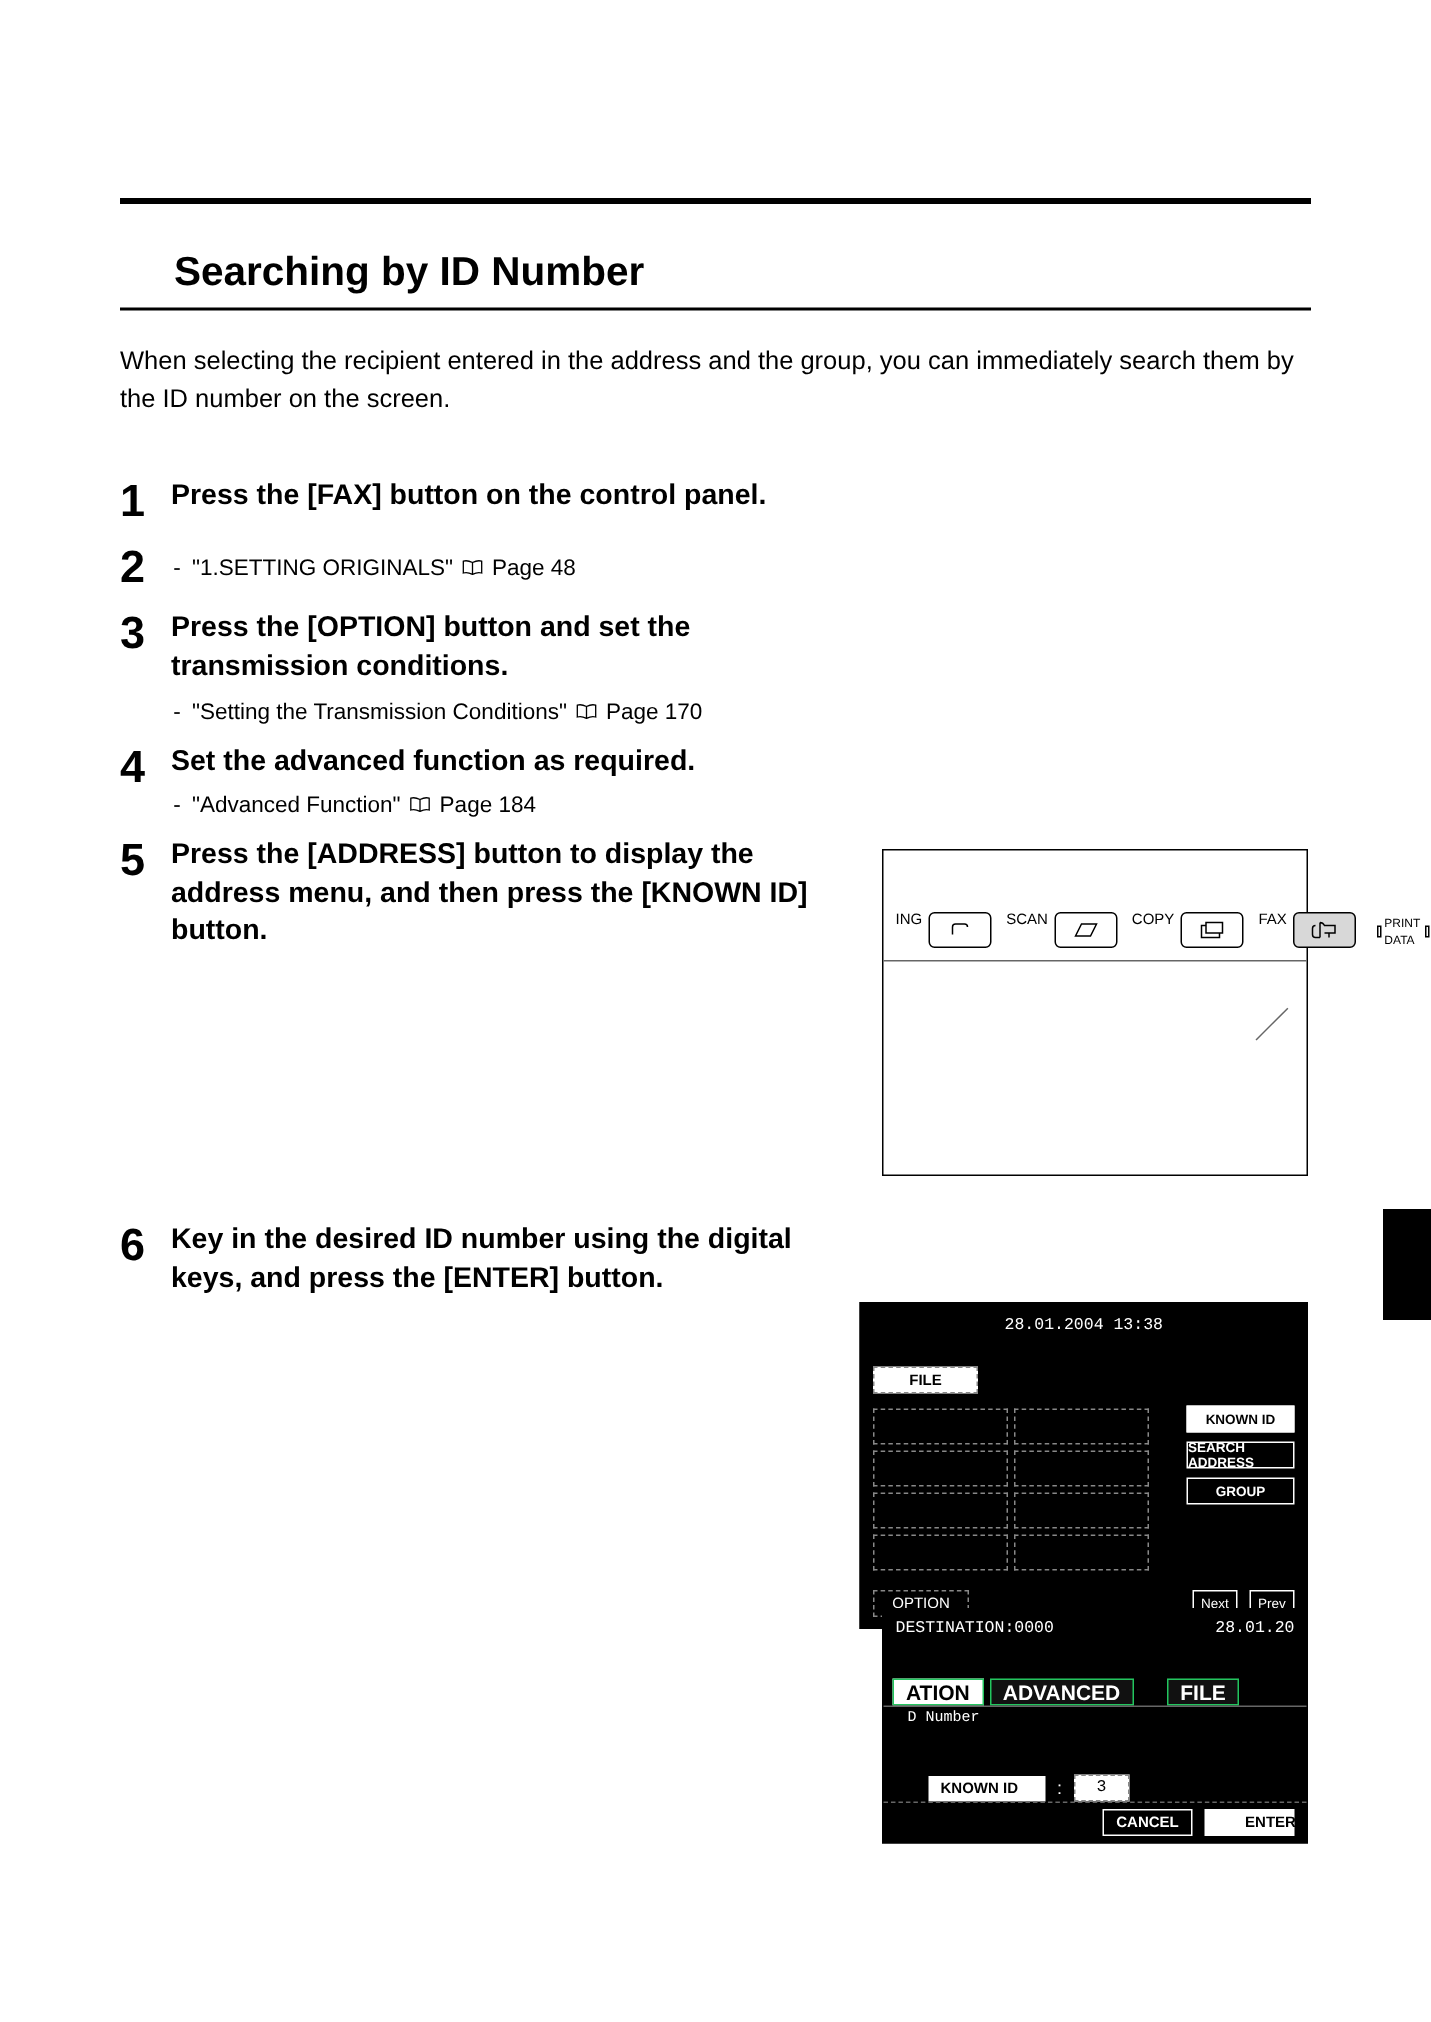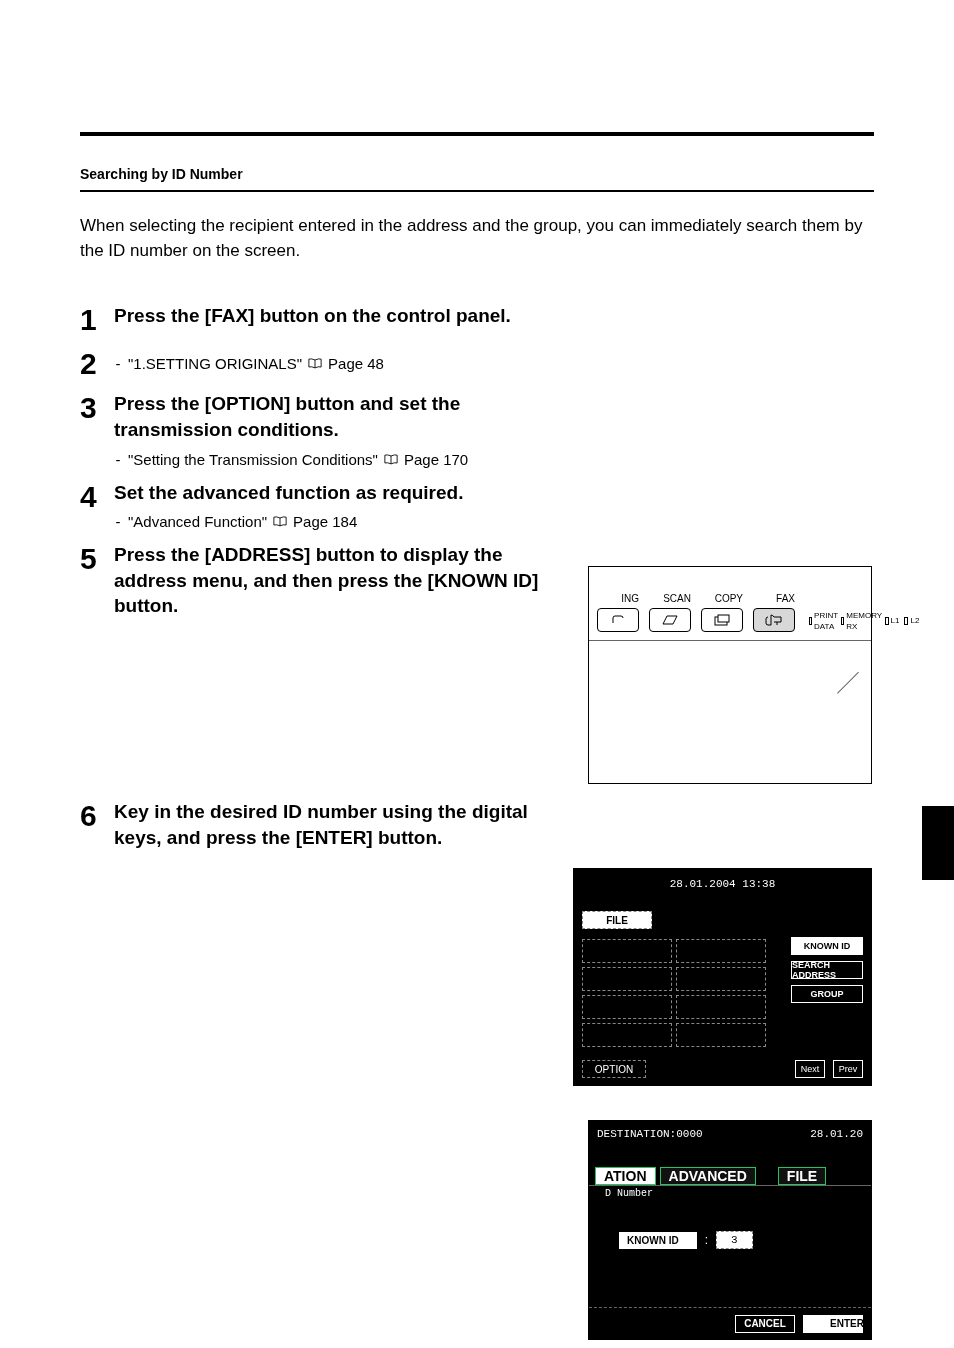--- a/index.html
+++ b/index.html
@@ -1,52 +1,52 @@
 <!DOCTYPE html>
 <html><head>
 <meta charset="utf-8">
 <style>
   * { box-sizing: border-box; margin: 0; padding: 0; }
   html, body { width: 954px; height: 1348px; background: #fff; font-family: Arial, Helvetica, sans-serif; color: #000; }
   .page { width: 954px; height: 1348px; position: relative; padding: 0 80px; }
   .top-rule { border-top: 4px solid #000; margin-top: 132px; }
-  .section-heading { font-size: 14px; font-weight: bold; margin-top: 30px; margin-bottom: 8px; }
+  .section-heading { font-size: 27px; font-weight: bold; margin-top: 30px; margin-bottom: 8px; margin-left: 36px; }
   .heading-rule { border-top: 2px solid #000; }
   .intro { font-size: 17px; line-height: 1.45; margin-top: 22px; }
   .steps-wrap { margin-top: 40px; position: relative; }
   .step { display: flex; align-items: flex-start; margin-bottom: 12px; width: 470px; }
   .step-num { font-size: 30px; font-weight: bold; width: 34px; flex-shrink: 0; line-height: 1; margin-top: 2px; }
   .step-body { flex: 1; }
   .step-title { font-size: 19px; font-weight: bold; line-height: 1.35; }
   .step-ref { font-size: 15px; margin-top: 8px; display: flex; align-items: center; gap: 6px; }
   .bullet { display: inline-block; width: 8px; text-align: center; }
   .book-icon { width: 14px; height: 11px; }
   .fig1 { position: absolute; right: 82px; top: 434px; width: 284px; height: 218px; border: 1px solid #000; }
   .fig1-row { display: flex; border-bottom: 1px solid #666; height: 74px; align-items: flex-end; padding: 0 8px 8px 8px; gap: 10px; }
-  .panelbtn { display: flex; flex-direction: column; align-items: flex-end; font-size: 10px; gap: 4px; }
+  .panelbtn { display: flex; flex-direction: row; align-items: flex-start; font-size: 10px; gap: 4px; }
   .panelbtn .key { width: 42px; height: 24px; border: 1px solid #000; border-radius: 4px; display: flex; align-items: center; justify-content: center; }
   .panelbtn.fax .key { background: #d8d8d8; }
   .side-labels { font-size: 8px; line-height: 1.4; display: flex; flex-direction: row; gap: 2px; margin-left: 4px; }
   .led-group { display: flex; gap: 2px; align-items: center; }
   .led { width: 4px; height: 8px; border: 1px solid #000; }
   .fig1-diag { position: absolute; right: 8px; top: 100px; width: 26px; height: 26px; }
   .fig1-diag:before { content: ""; display: block; width: 30px; height: 1px; background: #666; transform: rotate(-45deg); transform-origin: left top; position: absolute; left: 0; top: 26px; }
   .fig2 { position: absolute; right: 82px; top: 736px; width: 299px; height: 218px; border: 1px solid #000; background: #000; color: #fff; display: flex; flex-direction: column; }
   .fig2-top { height: 30px; font-size: 11px; text-align: center; line-height: 30px; font-family: "Courier New", monospace; }
   .fig2-mid { flex: 1; position: relative; }
   .tab-file { position: absolute; left: 8px; top: 12px; width: 70px; height: 18px; background: #fff; color: #000; font-size: 10px; font-weight: bold; display: flex; align-items: center; justify-content: center; border: 1px dashed #888; }
   .grid-area { position: absolute; left: 8px; top: 40px; width: 184px; height: 108px; }
   .grid-cell { position: absolute; border: 1px dashed #888; width: 90px; height: 24px; background: transparent; }
   .sidebtns { position: absolute; right: 8px; top: 38px; display: flex; flex-direction: column; gap: 6px; }
   .sidebtn { width: 72px; height: 18px; font-size: 9px; font-weight: bold; display: flex; align-items: center; justify-content: center; border: 1px solid #fff; }
   .sidebtn.inv { background: #fff; color: #000; }
   .fig2-bot { height: 32px; display: flex; align-items: center; padding: 0 8px; gap: 8px; }
   .optbtn { width: 64px; height: 18px; border: 1px dashed #888; color: #fff; font-size: 10px; display: flex; align-items: center; justify-content: center; }
   .navbtn { width: 30px; height: 18px; border: 1px solid #fff; font-size: 9px; display: flex; align-items: center; justify-content: center; }
-  .fig3 { position: absolute; right: 82px; top: 988px; width: 284px; height: 220px; border: 1px solid #000; background: #000; color: #fff; display: flex; flex-direction: column; }
+  .fig3 { position: absolute; right: 82px; top: 940px; width: 284px; height: 157px; border: 1px solid #000; background: #000; color: #fff; display: flex; flex-direction: column; }
   .fig3-top { height: 26px; font-size: 11px; line-height: 26px; font-family: "Courier New", monospace; display: flex; justify-content: space-between; padding: 0 8px; }
   .fig3-tabs { display: flex; gap: 4px; padding: 20px 6px 0 6px; }
   .tab3 { height: 18px; font-size: 14px; font-weight: bold; display: flex; align-items: center; justify-content: center; padding: 1px 8px; border: 1px solid #22c55e; background: #111; }
   .tab3.white { background: #fff; color: #000; }
   .fig3-sub { border-top: 1px solid #666; font-size: 10px; font-family: "Courier New", monospace; padding: 2px 16px; }
   .known-row { display: flex; align-items: center; gap: 8px; margin: 30px 0 0 30px; }
   .known-label { background: #fff; color: #000; font-size: 10px; font-weight: bold; padding: 3px 18px 3px 8px; }
   .known-colon { font-size: 12px; }
   .known-val { background: #fff; color: #000; font-size: 11px; padding: 2px 14px; border: 1px dashed #888; font-family: "Courier New", monospace; }
   .fig3-bot { margin-top: auto; border-top: 1px dashed #666; height: 32px; display: flex; align-items: center; justify-content: flex-end; padding: 0 8px; gap: 8px; }

